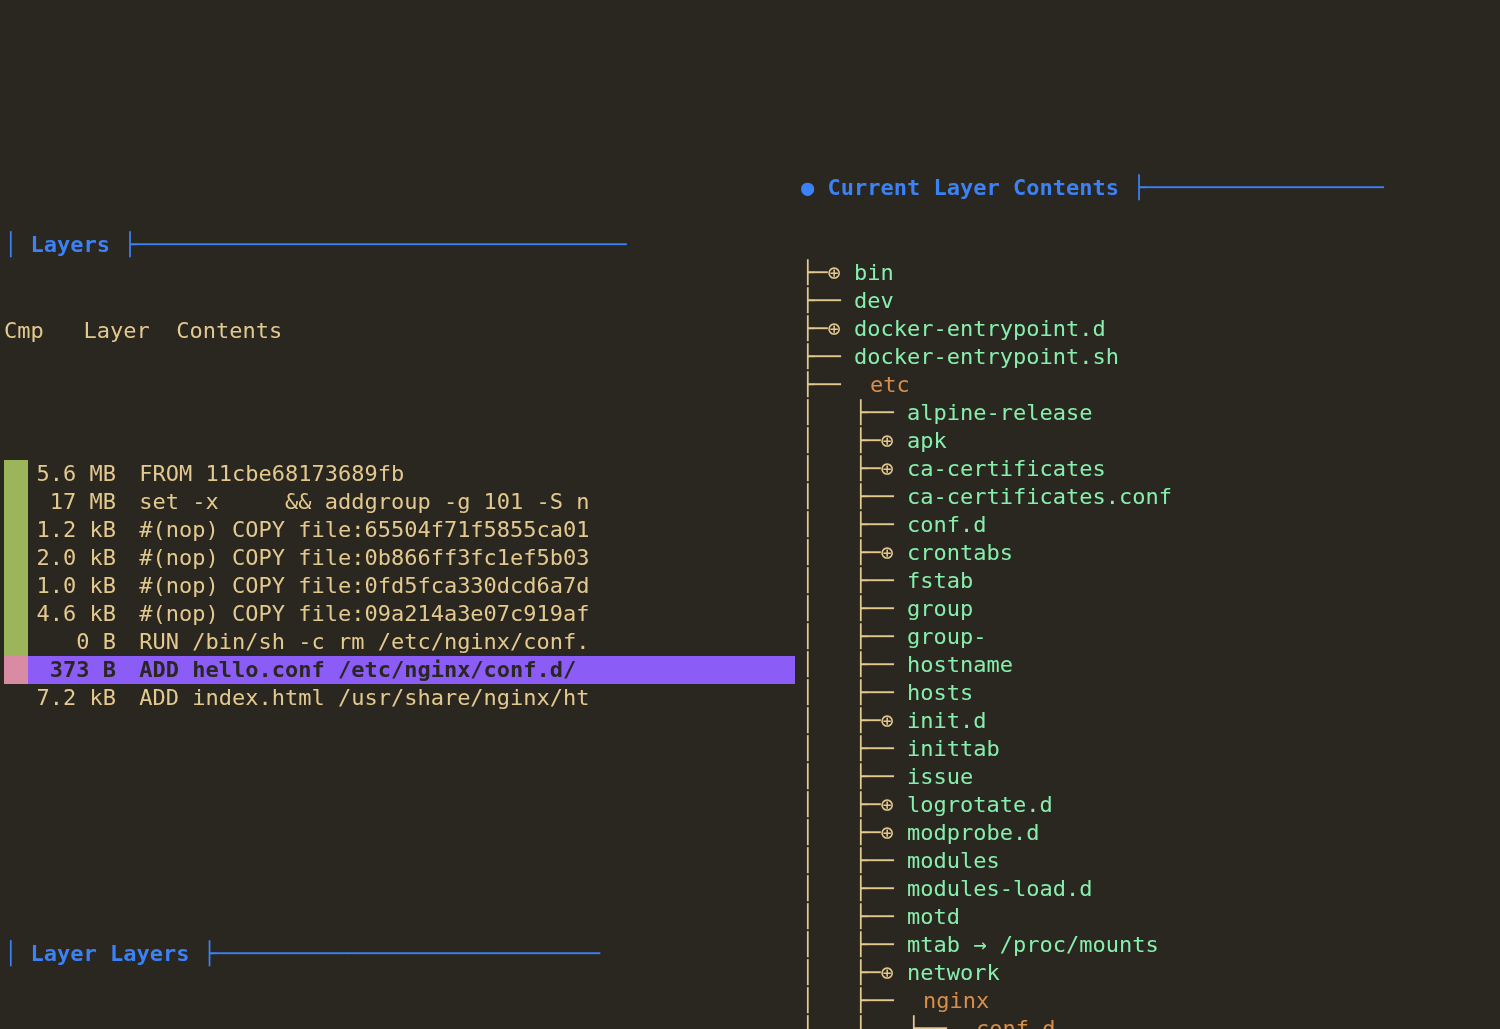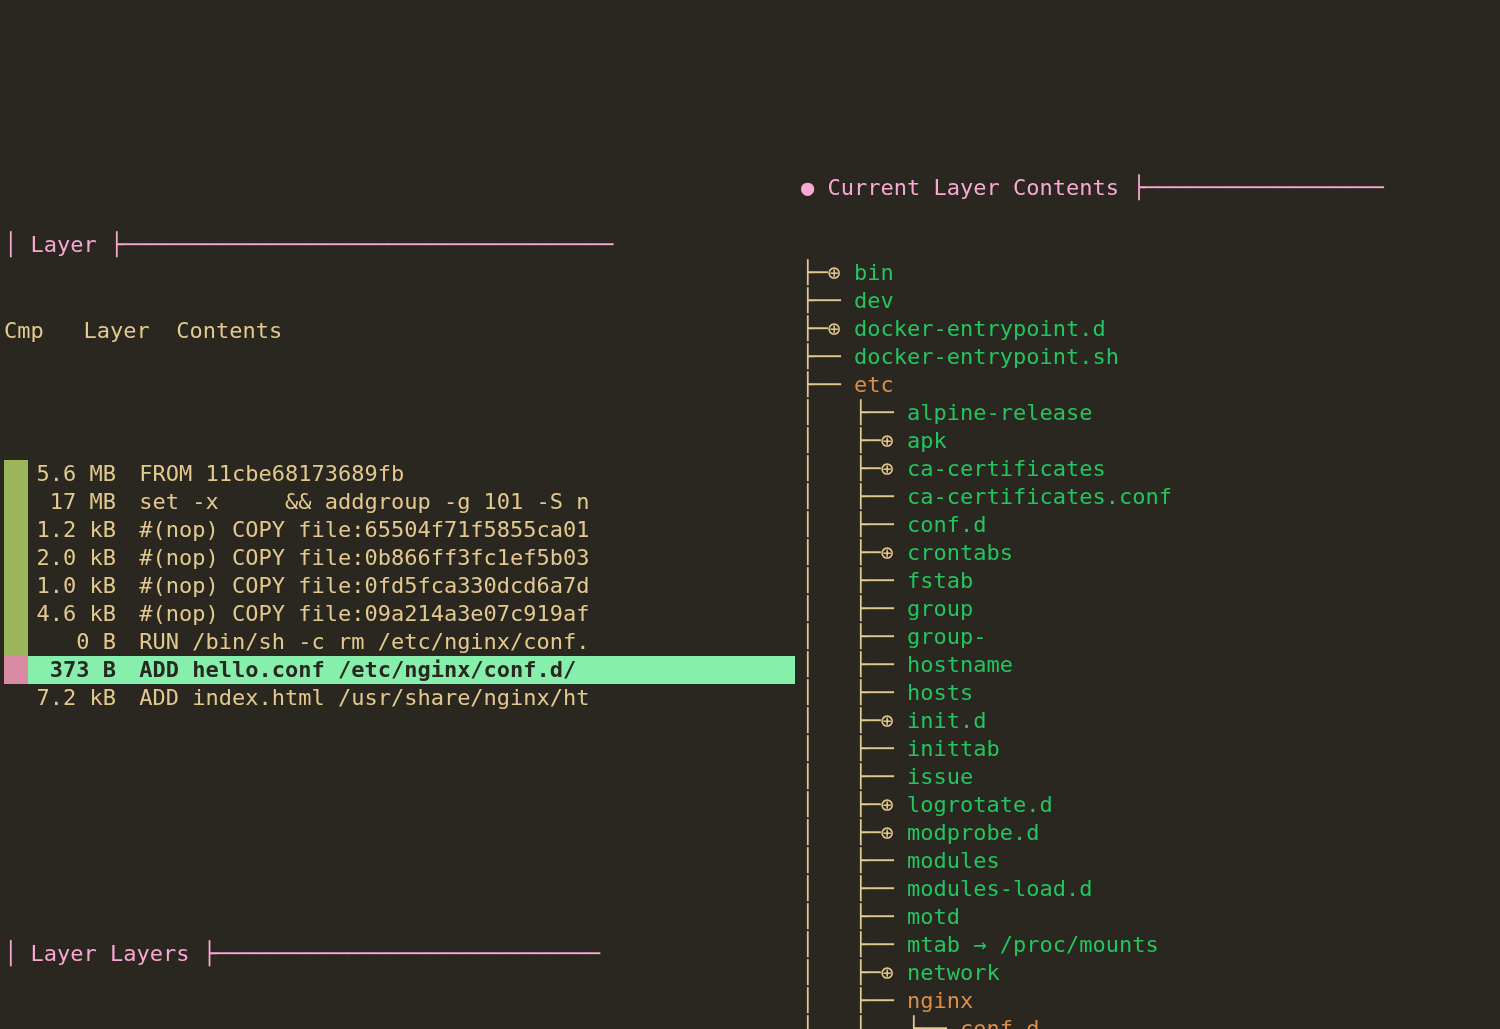--- a/index.html
+++ b/index.html
@@ -16,47 +16,47 @@
     padding-top: 2px;
   }
   .panels {
     display: flex;
     flex-direction: row;
     width: 100%;
     height: 100%;
   }
   .left { width: 53%; padding-left: 4px; }
   .right { width: 47%; padding-left: 6px; }
-  .header-line { color: #f9a8d4; font-weight: normal; }
+  .header-line { color: #3b82f6; font-weight: bold; }
   .layer-row { display: flex; align-items: stretch; height: 28px; }
   .cmp-cell { width: 24px; display: inline-block; }
   .cmp-green { background: #9DB55A; }
   .cmp-pink { background: #D98BA3; }
   .size-cell { display: inline-block; width: 98px; text-align: right; padding-right: 10px; }
   .cmd-cell { display: inline-block; flex: 1; overflow: hidden; }
-  .selected { background: #86efac; color: #2A2620; }
+  .selected { background: #8b5cf6; color: #2A2620; }
   .selected .size-cell, .selected .cmd-cell { font-weight: bold; }
   .tree-row { display: flex; height: 28px; }
   .tree-prefix { color: #E3C98E; }
-  .tree-name { color: #22c55e; }
-  .tree-orange { color: #D98E4A; }
+  .tree-name { color: #86efac; }
+  .tree-orange { color: #D98E4A; margin-left: 16px; }
   .col-header { font-weight: normal; }
 </style>
 </head>
 <body>
 
 
 
 <div class="panels">
 
   
   <div class="left">
 
     
-    <div class="header-line"><span>│ Layer ├</span>─────────────────────────────────────</div>
+    <div class="header-line"><span>│ Layers ├</span>─────────────────────────────────────</div>
     <div><span class="col-header">Cmp</span>   <span class="col-header">Layer</span>  <span class="col-header">Contents</span></div>
 
     
     <div id="layers-rows"><div class="layer-row"><span class="cmp-cell cmp-green"> </span><span style="display: flex; flex: 1 1 0%;"><span class="size-cell">5.6 MB</span><span class="cmd-cell"> FROM 11cbe68173689fb</span></span></div><div class="layer-row"><span class="cmp-cell cmp-green"> </span><span style="display: flex; flex: 1 1 0%;"><span class="size-cell">17 MB</span><span class="cmd-cell"> set -x     &amp;&amp; addgroup -g 101 -S n</span></span></div><div class="layer-row"><span class="cmp-cell cmp-green"> </span><span style="display: flex; flex: 1 1 0%;"><span class="size-cell">1.2 kB</span><span class="cmd-cell"> #(nop) COPY file:65504f71f5855ca01</span></span></div><div class="layer-row"><span class="cmp-cell cmp-green"> </span><span style="display: flex; flex: 1 1 0%;"><span class="size-cell">2.0 kB</span><span class="cmd-cell"> #(nop) COPY file:0b866ff3fc1ef5b03</span></span></div><div class="layer-row"><span class="cmp-cell cmp-green"> </span><span style="display: flex; flex: 1 1 0%;"><span class="size-cell">1.0 kB</span><span class="cmd-cell"> #(nop) COPY file:0fd5fca330dcd6a7d</span></span></div><div class="layer-row"><span class="cmp-cell cmp-green"> </span><span style="display: flex; flex: 1 1 0%;"><span class="size-cell">4.6 kB</span><span class="cmd-cell"> #(nop) COPY file:09a214a3e07c919af</span></span></div><div class="layer-row"><span class="cmp-cell cmp-green"> </span><span style="display: flex; flex: 1 1 0%;"><span class="size-cell">0 B</span><span class="cmd-cell"> RUN /bin/sh -c rm /etc/nginx/conf.</span></span></div><div class="layer-row"><span class="cmp-cell cmp-pink"> </span><span class="selected" style="display: flex; flex: 1 1 0%;"><span class="size-cell">373 B</span><span class="cmd-cell"> ADD hello.conf /etc/nginx/conf.d/ </span></span></div><div class="layer-row"><span class="cmp-cell "> </span><span style="display: flex; flex: 1 1 0%;"><span class="size-cell">7.2 kB</span><span class="cmd-cell"> ADD index.html /usr/share/nginx/ht</span></span></div></div>
 
     <div> </div>
 
     
     <div class="header-line"><span>│ Layer Layers ├</span>─────────────────────────────</div>
     <div> </div>

